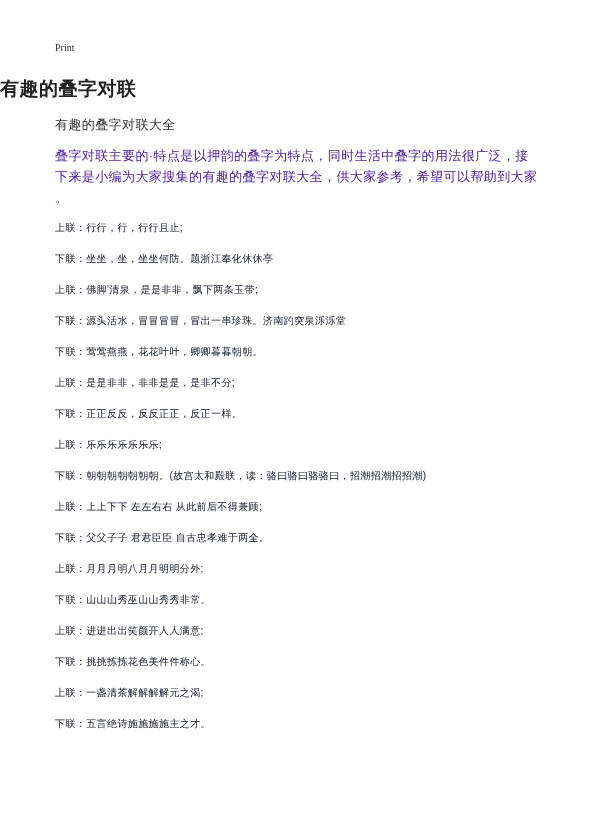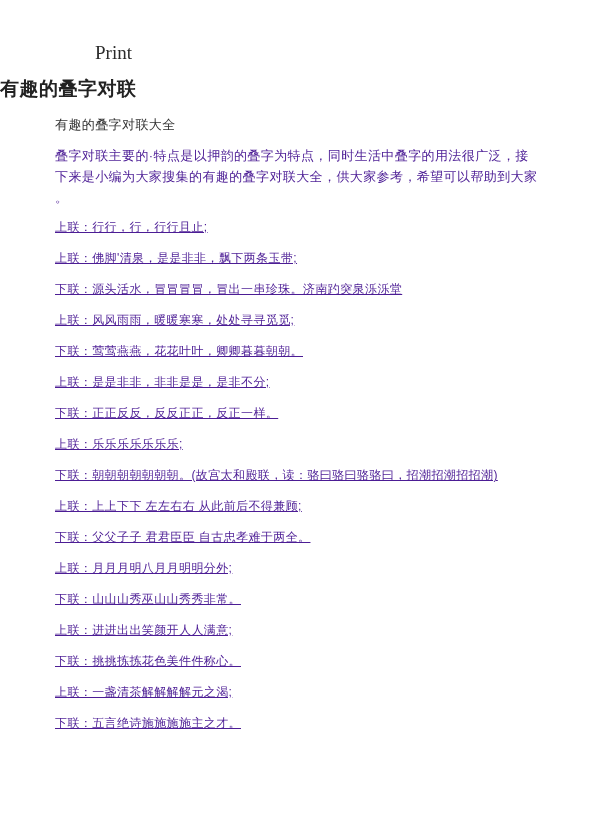--- a/index.html
+++ b/index.html
@@ -14,24 +14,23 @@
     background: #ffffff;
     overflow: hidden;
     font-family: "Liberation Sans", sans-serif;
     color: #333333;
   }
   .print-link {
     position: absolute;
     left: 55px;
     top: 42px;
     font-family: "Liberation Serif", serif;
-    font-size: 19px;
+    font-size: 10px;
     color: #2b2b2b;
     cursor: pointer;
-    margin-left: 40px;
   }
   .page-title {
     position: absolute;
     left: 0;
     top: 76px;
     width: 100%;
     font-size: 19px;
     font-weight: bold;
     color: #222222;
     letter-spacing: 0.5px;
@@ -61,25 +60,24 @@
   }
   .couplet-list {
     position: absolute;
     left: 55px;
     top: 212px;
     width: 540px;
   }
   .couplet-line {
     line-height: 31px;
     height: 31px;
-    font-size: 12px;
+    font-size: 10px;
     letter-spacing: 0.4px;
     white-space: nowrap;
-    color: #4c1d95;
-    text-decoration: underline;
+    color: #0f172a;
   }
 </style>
 </head>
 <body>
 
 <div class="page">
 
   <span class="print-link">Print</span>
 
   <h1 class="page-title">有趣的叠字对联</h1>
@@ -87,23 +85,23 @@
   <div class="page-subtitle">有趣的叠字对联大全</div>
 
   <div class="intro">
     <div class="intro-line">叠字对联主要的·特点是以押韵的叠字为特点，同时生活中叠字的用法很广泛，接</div>
     <div class="intro-line">下来是小编为大家搜集的有趣的叠字对联大全，供大家参考，希望可以帮助到大家</div>
     <div class="intro-line">。</div>
   </div>
 
   <div class="couplet-list">
     <div class="couplet-line">上联：行行，行，行行且止;</div>
+    <div class="couplet-line">下联：坐坐，坐，坐坐何防。题浙江奉化休休亭</div>
     <div class="couplet-line">上联：佛脚'清泉，是是非非，飘下两条玉带;</div>
     <div class="couplet-line">下联：源头活水，冒冒冒冒，冒出一串珍珠。济南趵突泉泺泺堂</div>
-    <div class="couplet-line">上联：风风雨雨，暖暖寒寒，处处寻寻觅觅;</div>
     <div class="couplet-line">下联：莺莺燕燕，花花叶叶，卿卿暮暮朝朝。</div>
     <div class="couplet-line">上联：是是非非，非非是是，是非不分;</div>
     <div class="couplet-line">下联：正正反反，反反正正，反正一样。</div>
     <div class="couplet-line">上联：乐乐乐乐乐乐乐;</div>
     <div class="couplet-line">下联：朝朝朝朝朝朝朝。(故宫太和殿联，读：骆曰骆曰骆骆曰，招潮招潮招招潮)</div>
     <div class="couplet-line">上联：上上下下 左左右右 从此前后不得兼顾;</div>
     <div class="couplet-line">下联：父父子子 君君臣臣 自古忠孝难于两全。</div>
     <div class="couplet-line">上联：月月月明八月月明明分外;</div>
     <div class="couplet-line">下联：山山山秀巫山山秀秀非常。</div>
     <div class="couplet-line">上联：进进出出笑颜开人人满意;</div>

